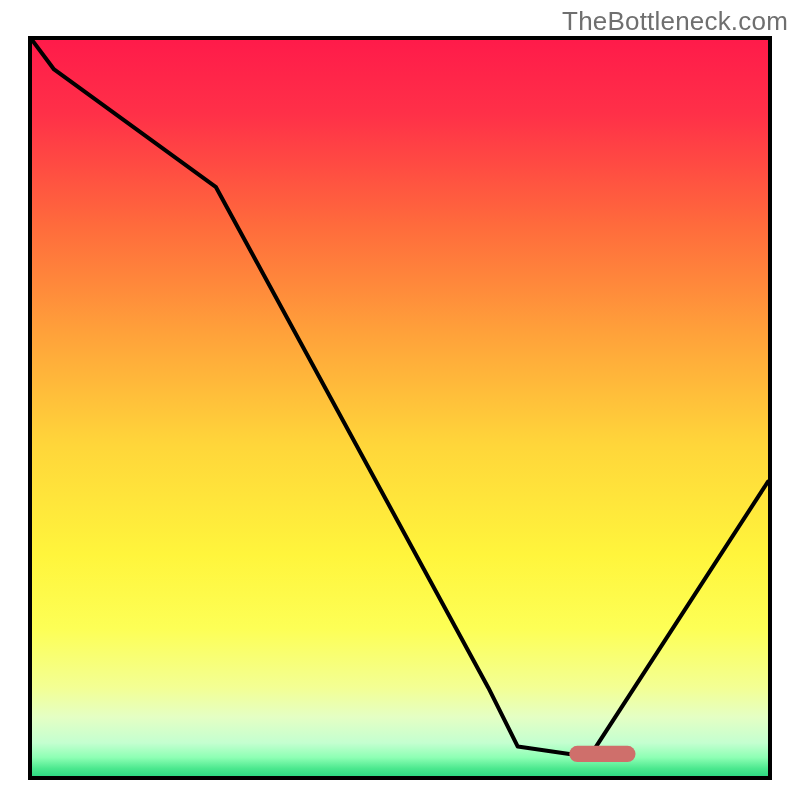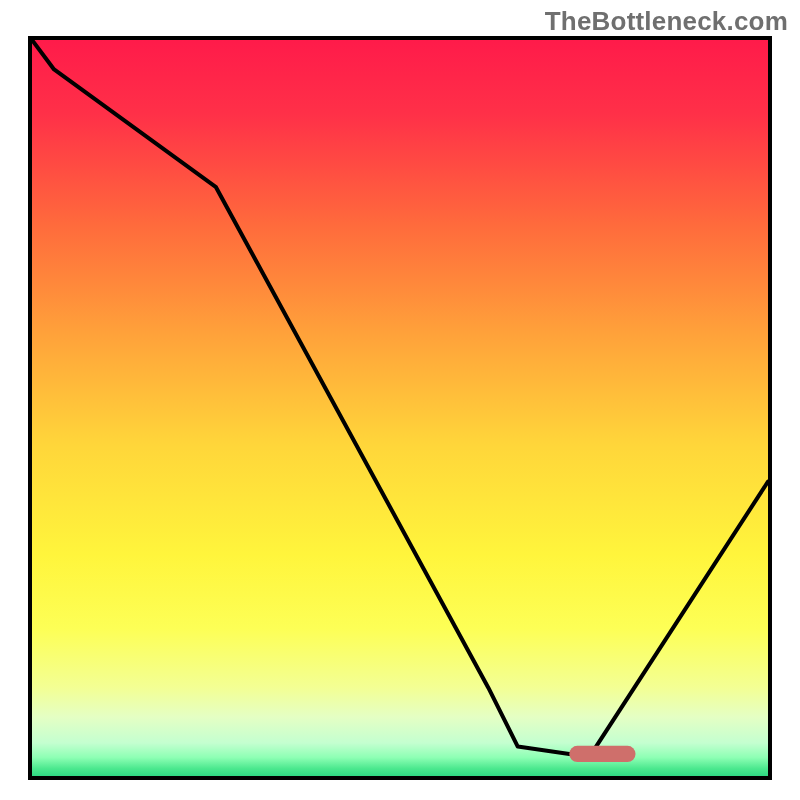--- a/index.html
+++ b/index.html
@@ -15,21 +15,21 @@
     width: 800px;
     height: 800px;
     background: #ffffff;
   }
   .watermark {
     position: absolute;
     top: 6px;
     right: 12px;
     font-family: Arial, Helvetica, sans-serif;
     font-size: 26px;
-    font-weight: bold;
+    font-weight: normal;
     color: #6f6f6f;
     letter-spacing: 0.2px;
     z-index: 10;
     margin-left: 44px;
   }
   .plot-frame {
     position: absolute;
     left: 28px;
     top: 36px;
     width: 744px;

